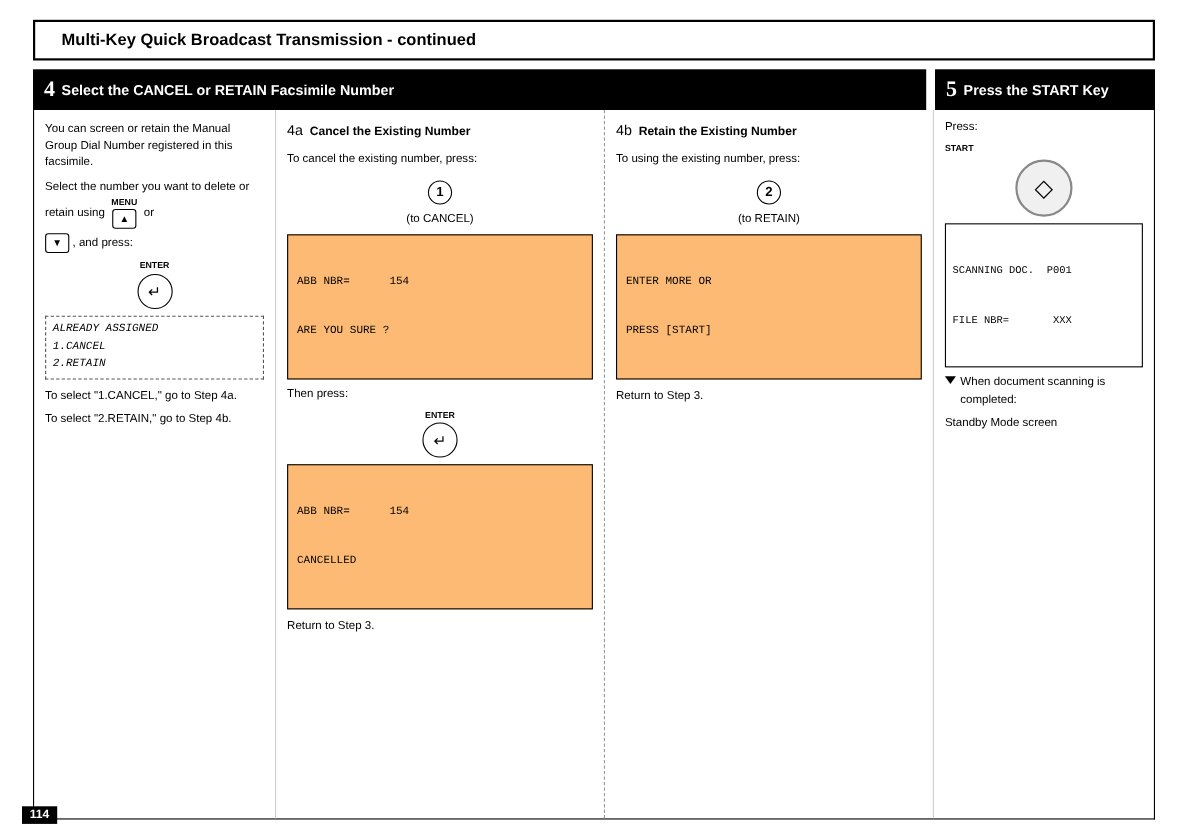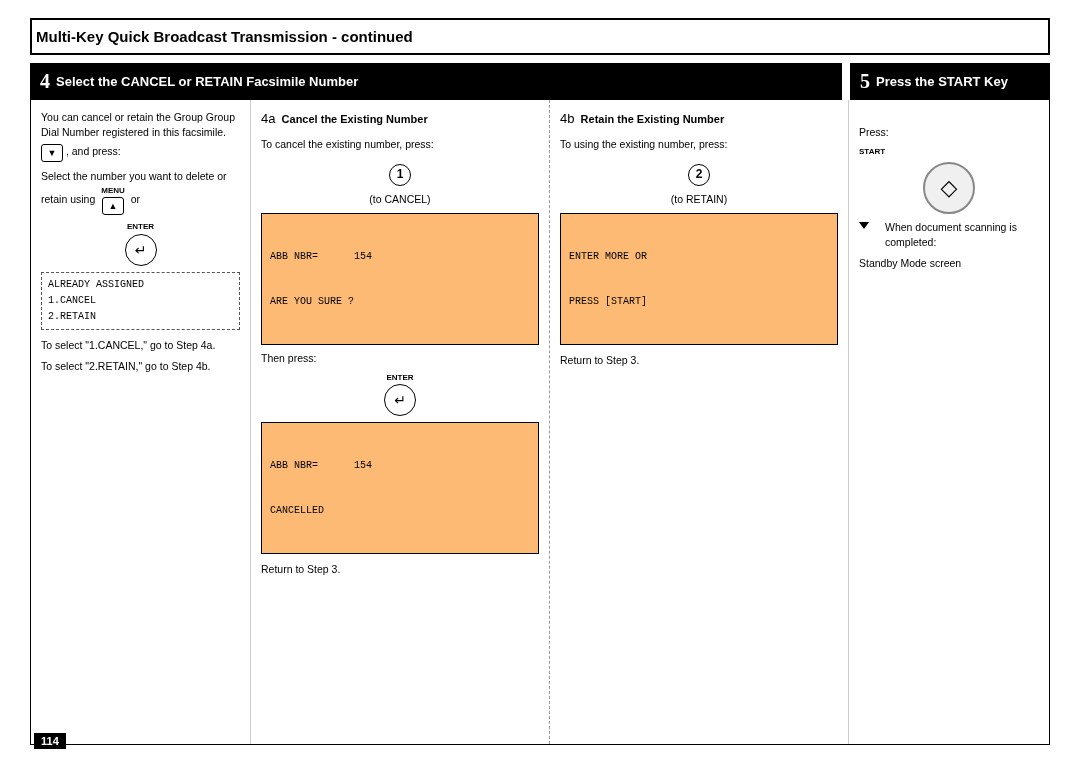--- a/index.html
+++ b/index.html
@@ -16,21 +16,21 @@
       width: 1080px;
       height: 763px;
       padding: 18px 30px 18px 30px;
       display: flex;
       flex-direction: column;
       gap: 0;
     }
     
     .title-bar {
       border: 2px solid #000;
-      padding: 8px 4px;
+      padding: 8px 24px;
       font-size: 15px;
       font-weight: bold;
       margin-bottom: 8px;
     }
     
     .step-headers {
       display: flex;
       gap: 0;
       margin-bottom: 0;
     }
@@ -92,21 +92,21 @@
     }
     .col-4b {
       flex: 1;
       padding: 10px 10px;
       font-size: 10.5px;
       line-height: 1.45;
     }
     
     .col-right {
       width: 200px;
-      padding: 25px 10px;
+      padding: 8px 10px;
       font-size: 10.5px;
       line-height: 1.45;
     }
     
     .sub-header {
       font-weight: bold;
       font-size: 11px;
       margin-bottom: 8px;
     }
     .sub-header span.letter {
@@ -201,34 +201,35 @@
     }
     .start-label {
       font-size: 8px;
       font-weight: bold;
       text-align: left;
     }
     
     .page-num {
       position: absolute;
       bottom: 14px;
-      left: 34px;
+      left: 20px;
       background: #000;
       color: #fff;
       padding: 2px 7px;
       font-size: 11px;
       font-weight: bold;
     }
     .dashed-box {
       border: 1px dashed #555;
       padding: 4px 6px;
       font-family: 'Courier New', monospace;
       font-size: 10px;
       margin: 4px 0;
       line-height: 1.6;
+      font-style: italic;
     }
     .arrow-down-icon {
       display: inline-block;
       width: 0;
       height: 0;
       border-left: 5px solid transparent;
       border-right: 5px solid transparent;
       border-top: 7px solid #000;
       margin: 2px 0;
     }
@@ -256,36 +257,36 @@
     </div>
     <div class="step-header-right">
       <span class="step-num">5</span>
       <span>Press the START Key</span>
     </div>
   </div>
 
   <div class="main-content">
 
     <div class="col-left">
-      <p>You can cancel or retain the Group Group Dial Number registered in this facsimile.</p>
-      <p style="margin-top:4px;">
-        <span class="btn-arrow-down">▼</span>
-        <span>, and press:</span>
-      </p>
+      <p>You can screen or retain the Manual Group Dial Number registered in this facsimile.</p>
       <p style="margin-top:7px;">
         <span>Select the number you want to delete or retain using</span>
         
         <span class="menu-inline" style="margin: 0 3px;">
           <span style="display:inline-flex;flex-direction:column;align-items:center;vertical-align:middle;">
             <span class="btn-label">MENU</span>
             <span class="btn-arrow-up">▲</span>
           </span>
         </span>
         <span>or</span>
       </p>
+      <p style="margin-top:4px;">
+        <span class="btn-arrow-down">▼</span>
+        <span>, and press:</span>
+      </p>
 
       <div style="text-align:center;margin:6px 0;">
         <span class="btn-label">ENTER</span>
         <span class="btn-enter">↵</span>
       </div>
 
       <div class="dashed-box">
         <div>ALREADY ASSIGNED</div>
         <div>1.CANCEL</div>
         <div>2.RETAIN</div>
@@ -348,21 +349,25 @@
     <div class="col-right">
       <p>Press:</p>
 
       <div style="text-align:center;margin:6px 0;">
         <div class="start-label">START</div>
         <div class="start-key-btn">
           <span style="font-size:22px;">◇</span>
         </div>
       </div>
 
-      <div style="display:flex;align-items:flex-start;gap:16px;margin-top:4px;">
+      <div class="scanning-box">
+        <div>SCANNING DOC.  P001</div>
+        <div>FILE NBR=       XXX</div>
+      </div>
+      <div style="display:flex;align-items:flex-start;gap:4px;margin-top:4px;">
         <div class="arrow-down-icon"></div>
         <p>When document scanning is completed:</p>
       </div>
       <p style="margin-top:6px;">Standby Mode screen</p>
     </div>
 
   </div>
 
   <div class="page-num">114</div>
 </div>

